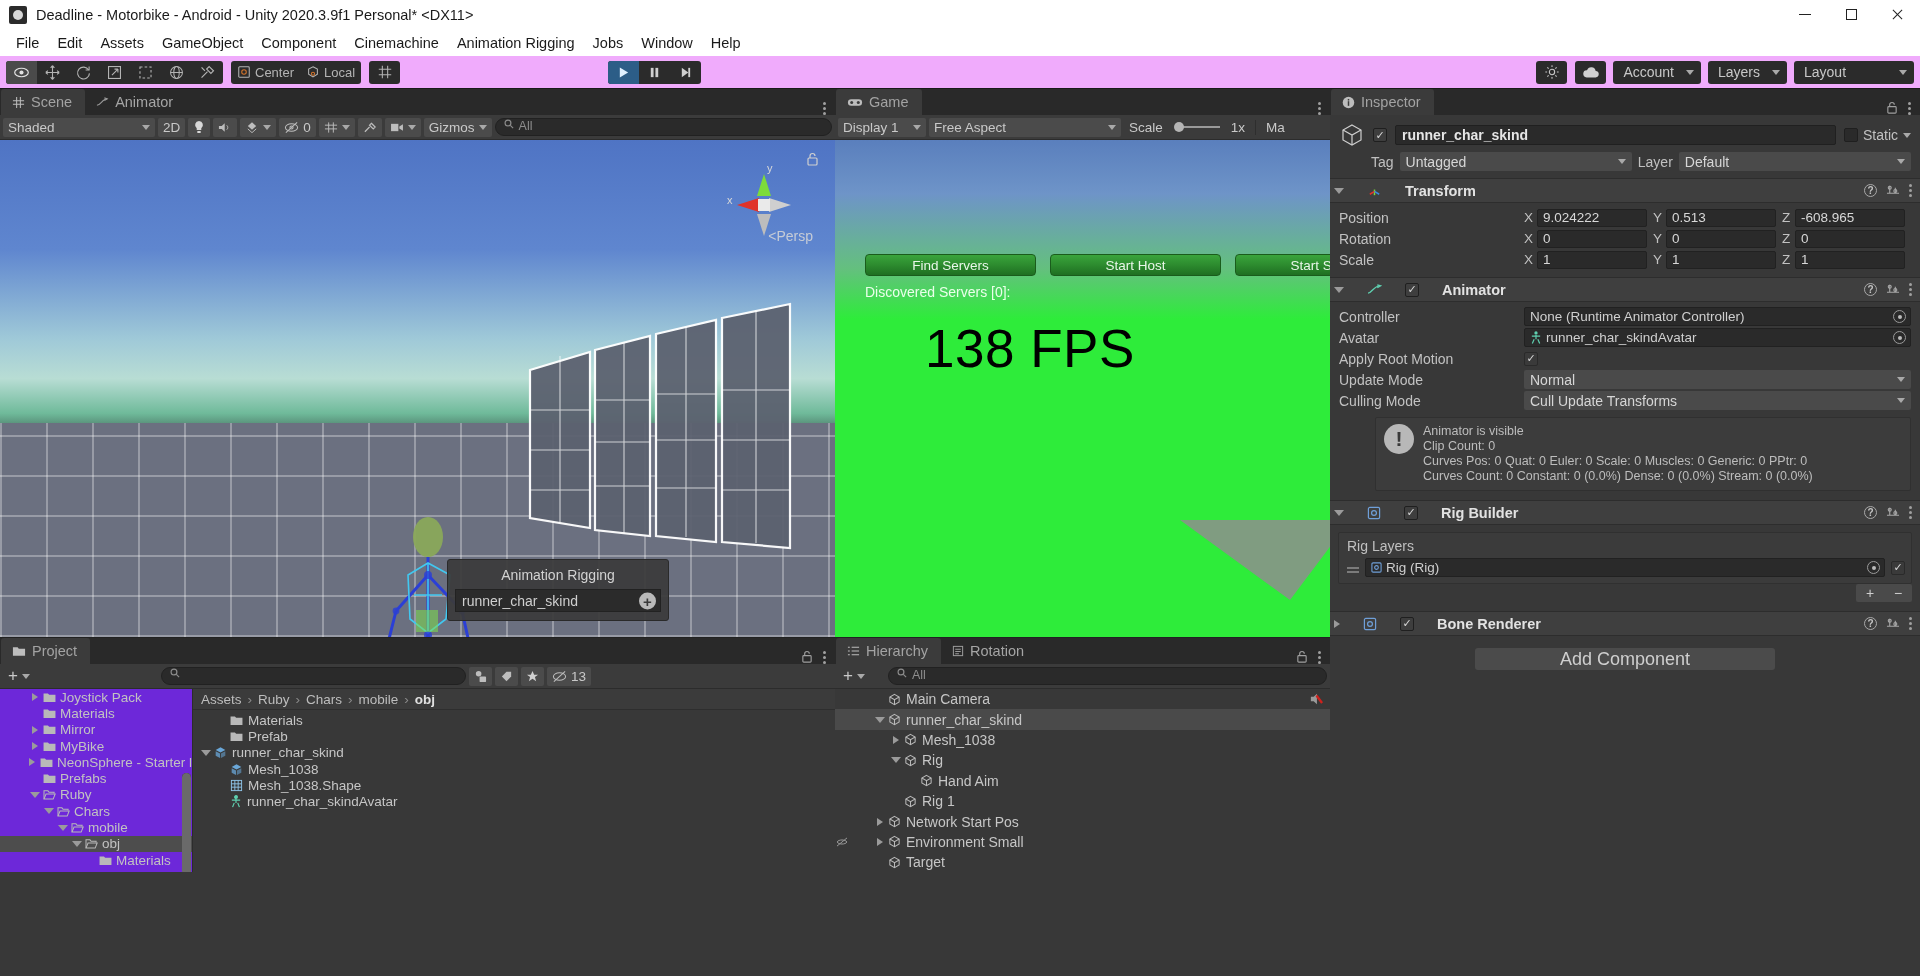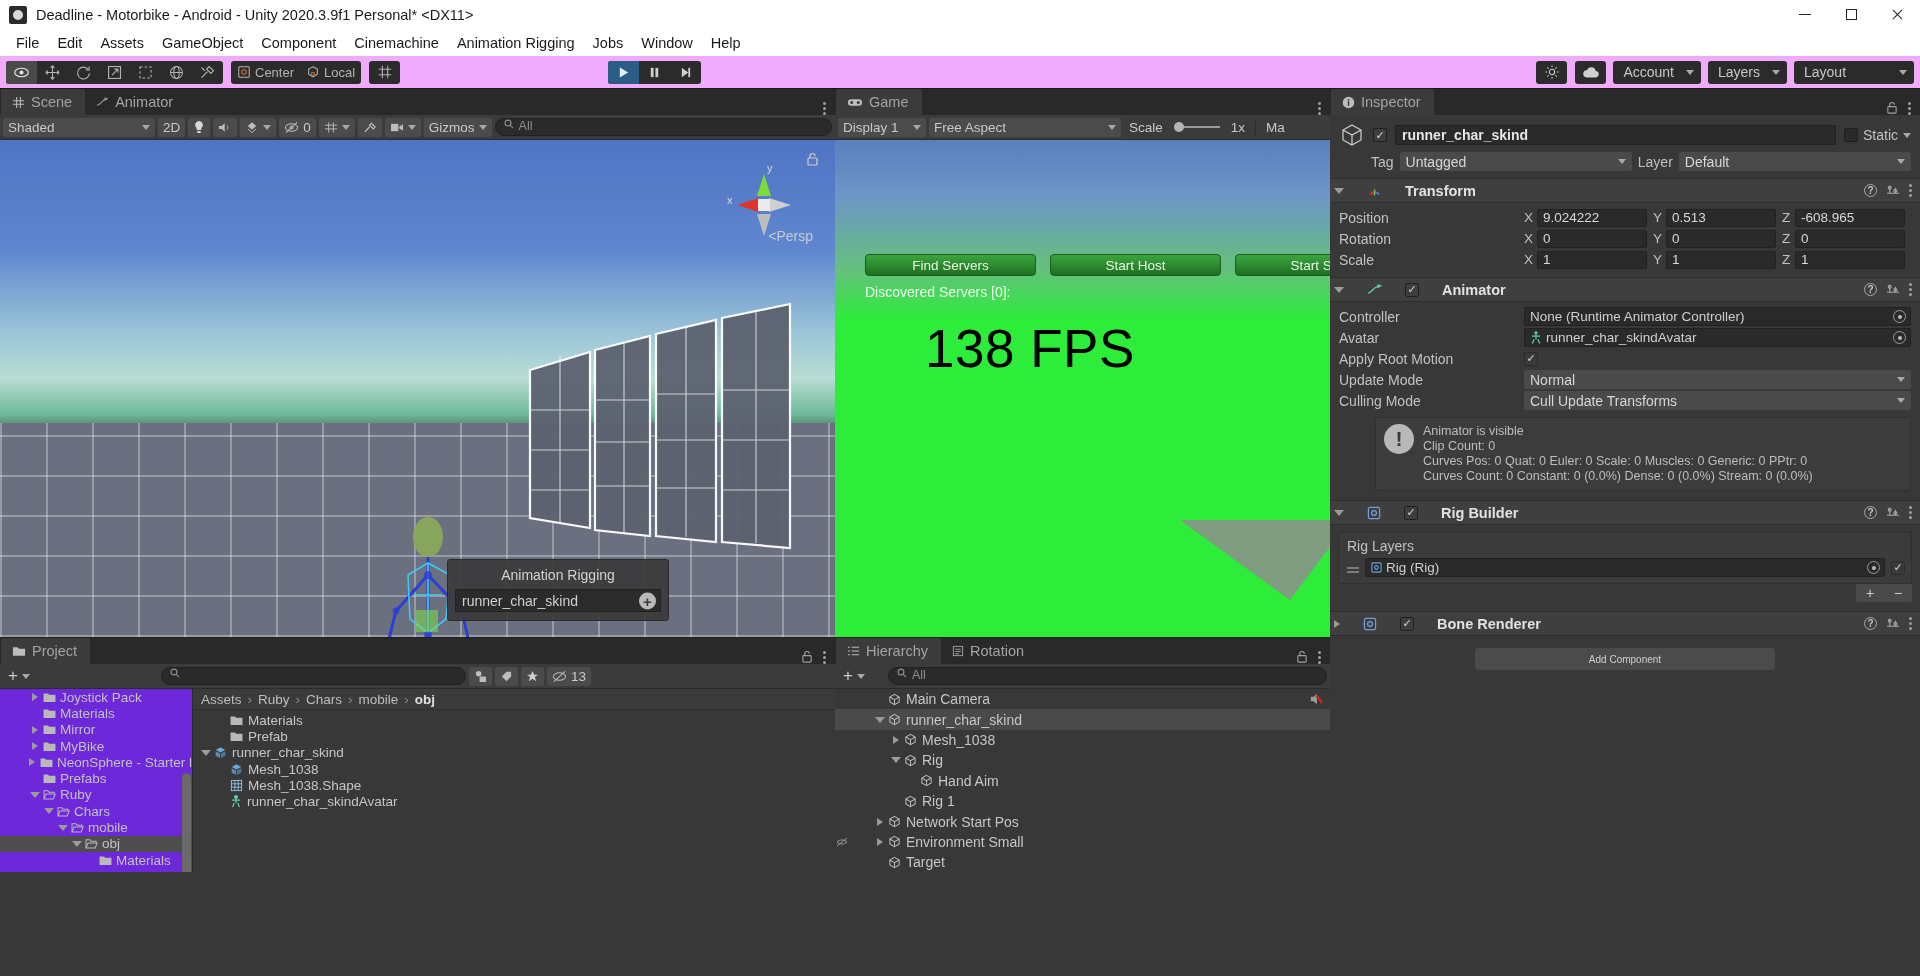--- a/index.html
+++ b/index.html
@@ -255,21 +255,21 @@
   .rl-drag{ width:12px;height:2px;background:#7b7b7b;flex:0 0 12px;box-shadow:0 4px 0 #7b7b7b; }
   .rl-plusminus{
     display:flex; justify-content:flex-end; gap:0; margin:0 8px 0 0;
   }
   .pm-box{
     background:#4a4a4a; border-radius:2px; display:flex; height:18px; align-items:center;
   }
   .pm-box span{ width:28px; text-align:center; color:#cfcfcf; font-size:14px; cursor:pointer; }
   .addcomp{
     margin:12px auto; width:300px; height:22px; background:#4b4b4b; border-radius:3px;
-    display:flex; align-items:center; justify-content:center; color:#cfcfcf; font-size:10px; cursor:pointer;
+    display:flex; align-items:center; justify-content:center; color:#cfcfcf; font-size:18px; cursor:pointer;
   }
 
   .vsplit{ height:1px; background:#222; flex:0 0 1px; }
   .scrollbar-v{
     position:absolute; right:1px; width:9px; background:#2f2f2f; border-radius:5px;
   }
   .scrollbar-v i{ display:block; background:#6a6a6a; border-radius:5px; width:9px; }
 </style>
 </head>
 <body>

